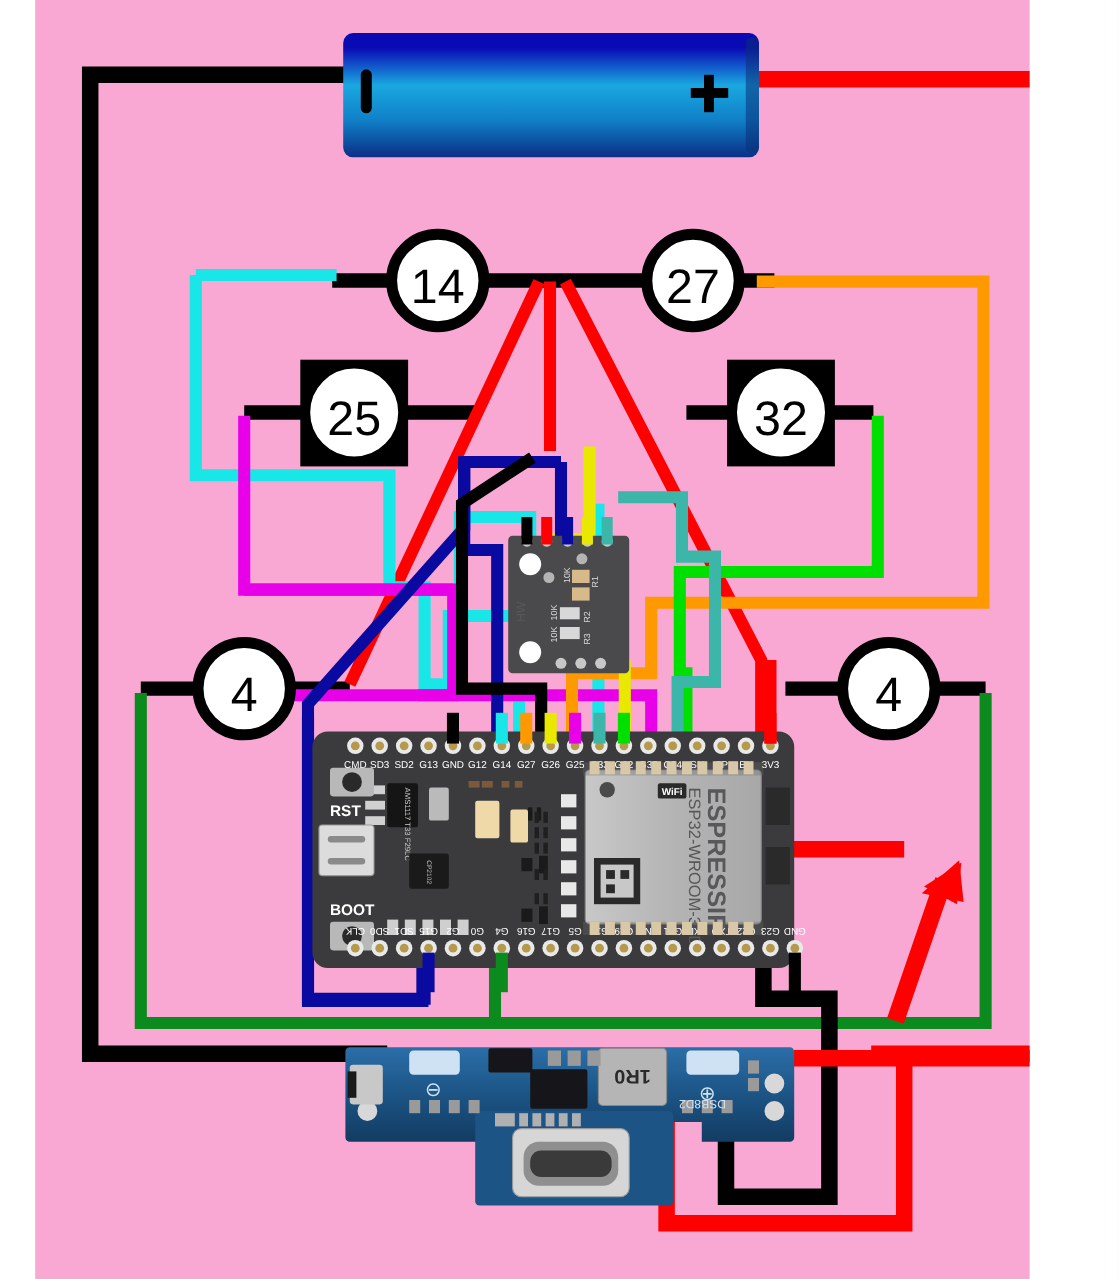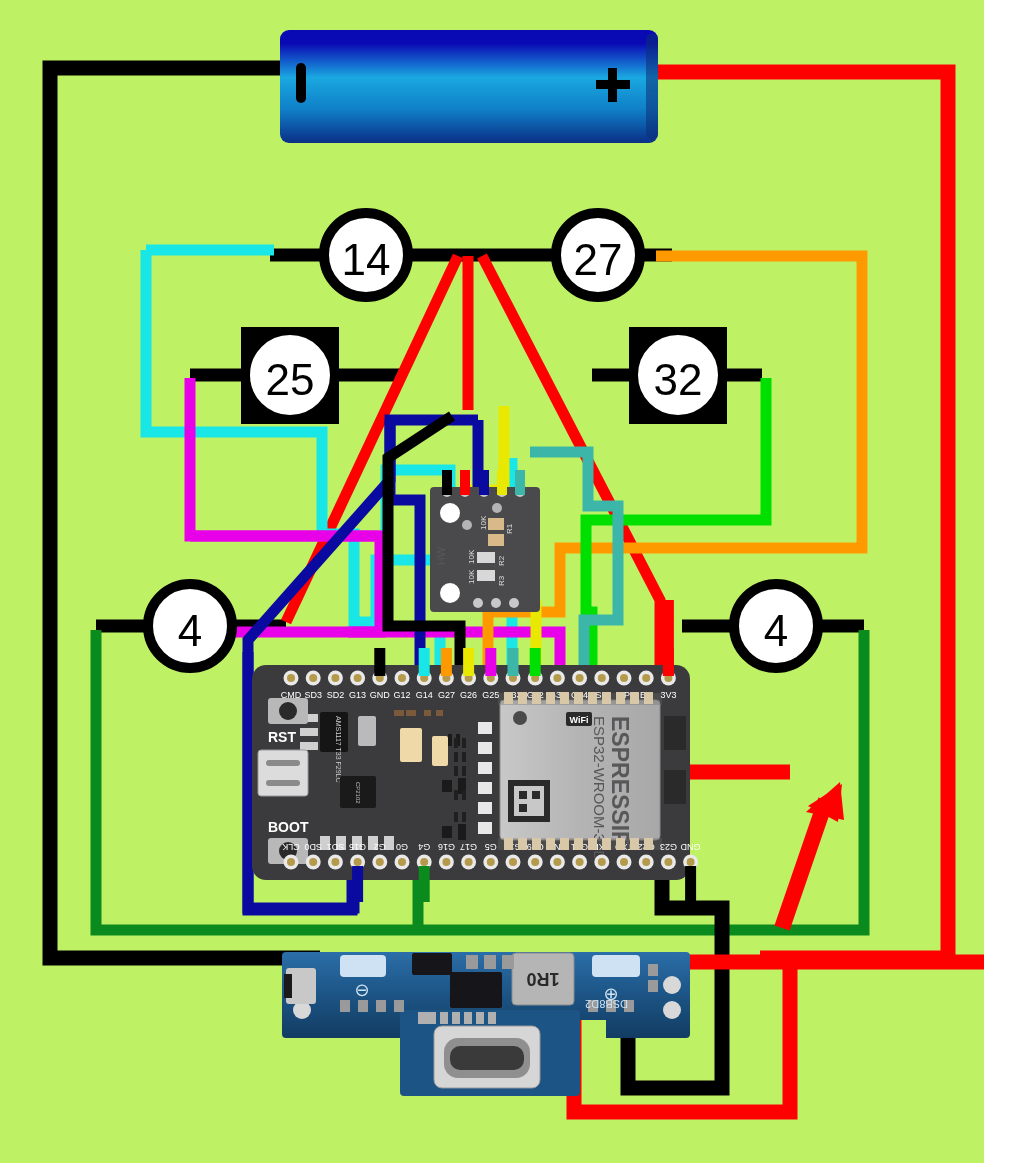--- a/index.html
+++ b/index.html
@@ -1,17 +1,17 @@
 <!DOCTYPE html>
 <html><head>
 <meta charset="utf-8">
 <style>
   html,body{margin:0;padding:0;background:#ffffff;}
   body{font-family:"Liberation Sans", sans-serif;}
-  #stage{position:relative;width:984px;height:1163px;background:#bef264;overflow:hidden;}
+  #stage{position:relative;width:904px;height:1163px;background:#f9a8d4;overflow:hidden;margin-left:32px;}
   #wires{position:absolute;left:0;top:0;width:1017px;height:1163px;}
   .node-label{font-family:"Liberation Sans", sans-serif;font-weight:400;}
   .pinlabel{font-family:"Liberation Sans", sans-serif;font-size:9px;fill:#ffffff;}
   .pinlabel-b{font-family:"Liberation Sans", sans-serif;font-size:9px;fill:#ffffff;}
   .modtxt{font-family:"Liberation Sans", sans-serif;fill:#58585a;}
   .pcbtxt{font-family:"Liberation Sans", sans-serif;fill:#cfe2f3;}
 </style>
 </head>
 <body>
 

